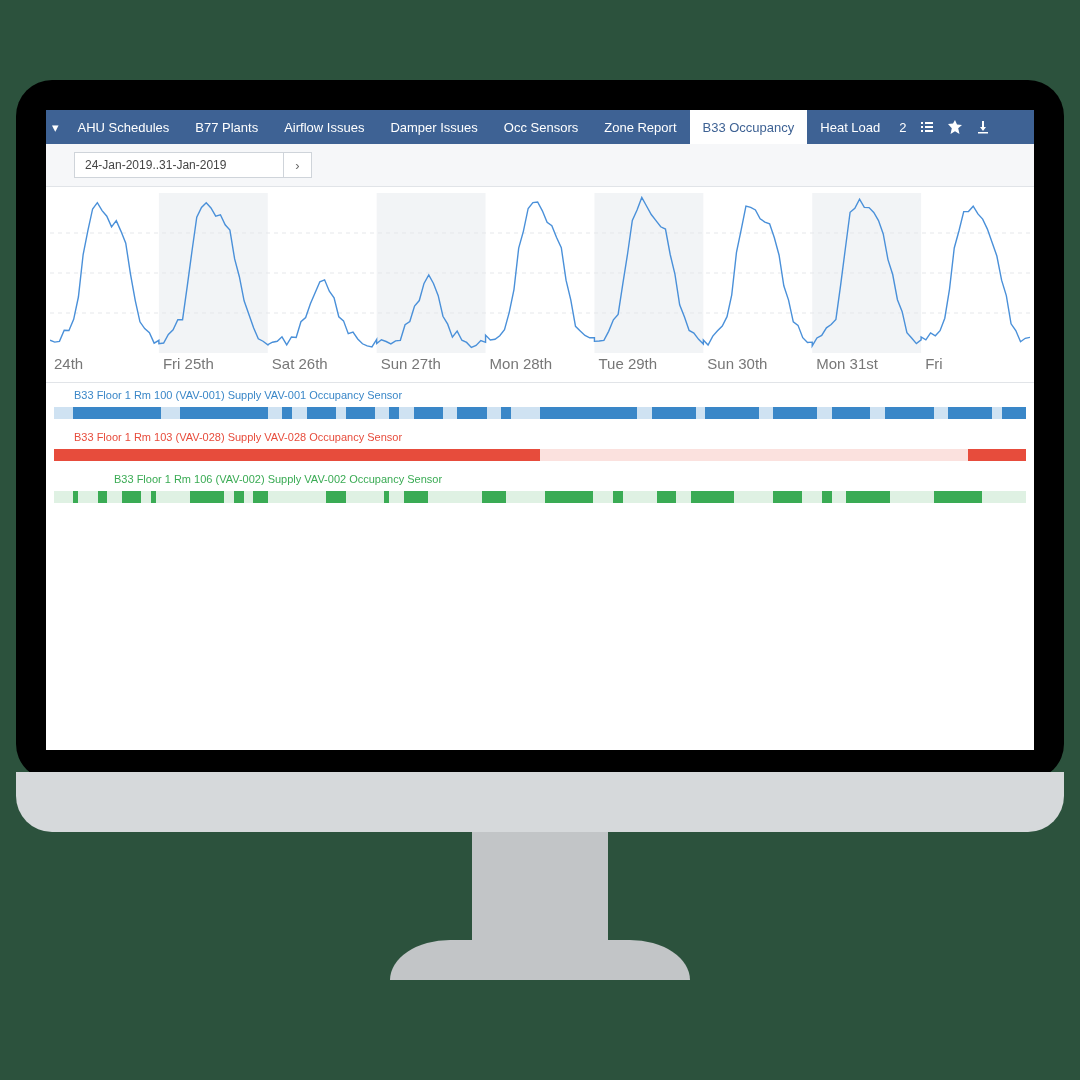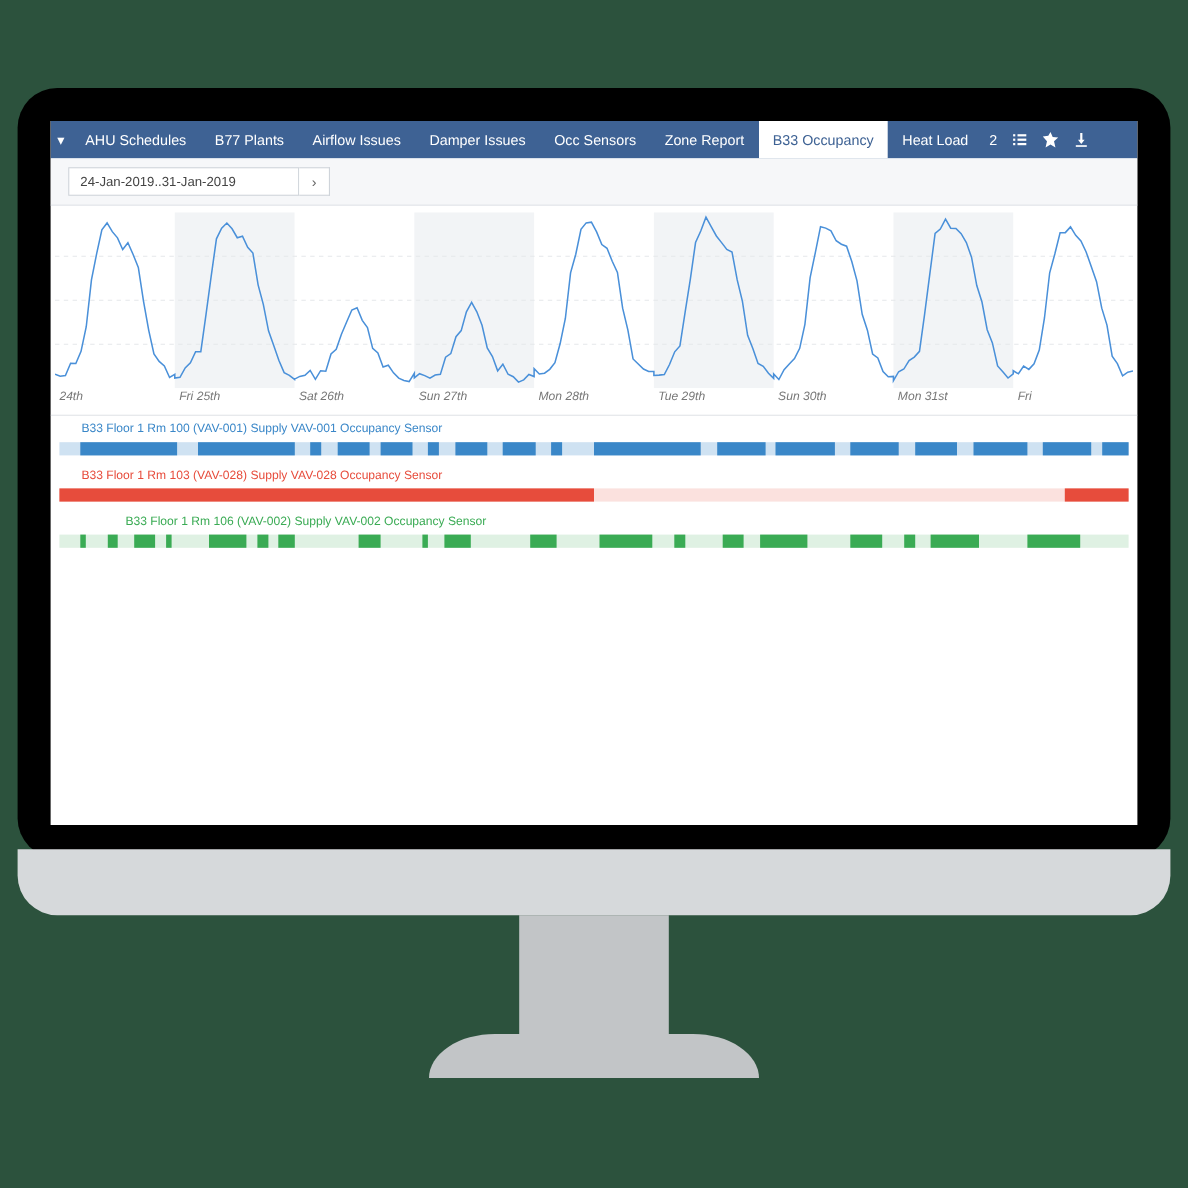--- a/index.html
+++ b/index.html
@@ -61,21 +61,21 @@
   .tab.active {
     background: #ffffff; color: #3e6294;
   }
   .tab.narrow { padding: 0 6px; }
   .icon { display:inline-flex; align-items:center; justify-content:center; }
   .icon svg { width: 16px; height: 16px; fill: #fff; }
 
   
   .datebar {
     display: flex; align-items: center;
-    padding: 8px 16px;
+    padding: 8px 28px;
     background: #f6f7f9;
     border-bottom: 1px solid #e1e4e8;
     gap: 0;
   }
   .date-box {
     border: 1px solid #cfd4da;
     background: #fff;
     height: 26px;
     display: flex; align-items: center;
     padding: 0 10px;
@@ -108,23 +108,22 @@
     position: relative;
     width: 100%; height: 160px;
   }
   .chart-canvas svg { width:100%; height:100%; }
   .gridline { stroke:#e5e7ea; stroke-dasharray:4 4; stroke-width:1; }
   .series-line { fill:none; stroke:#4a90d9; stroke-width:1.4; }
   .day-shade { fill:#f2f4f6; }
 
   .x-axis {
     display:flex;
-    font-size:11px; color:#777;
+    font-size:15px; color:#777;
     padding: 2px 0 8px 0;
-    font-style: italic;
   }
   .x-tick { flex:1; text-align:left; padding-left:4px; }
 
   
   .lanes { padding: 6px 4px; }
   .lane {
     position:relative;
     height: 30px;
     margin-bottom: 12px;
   }

